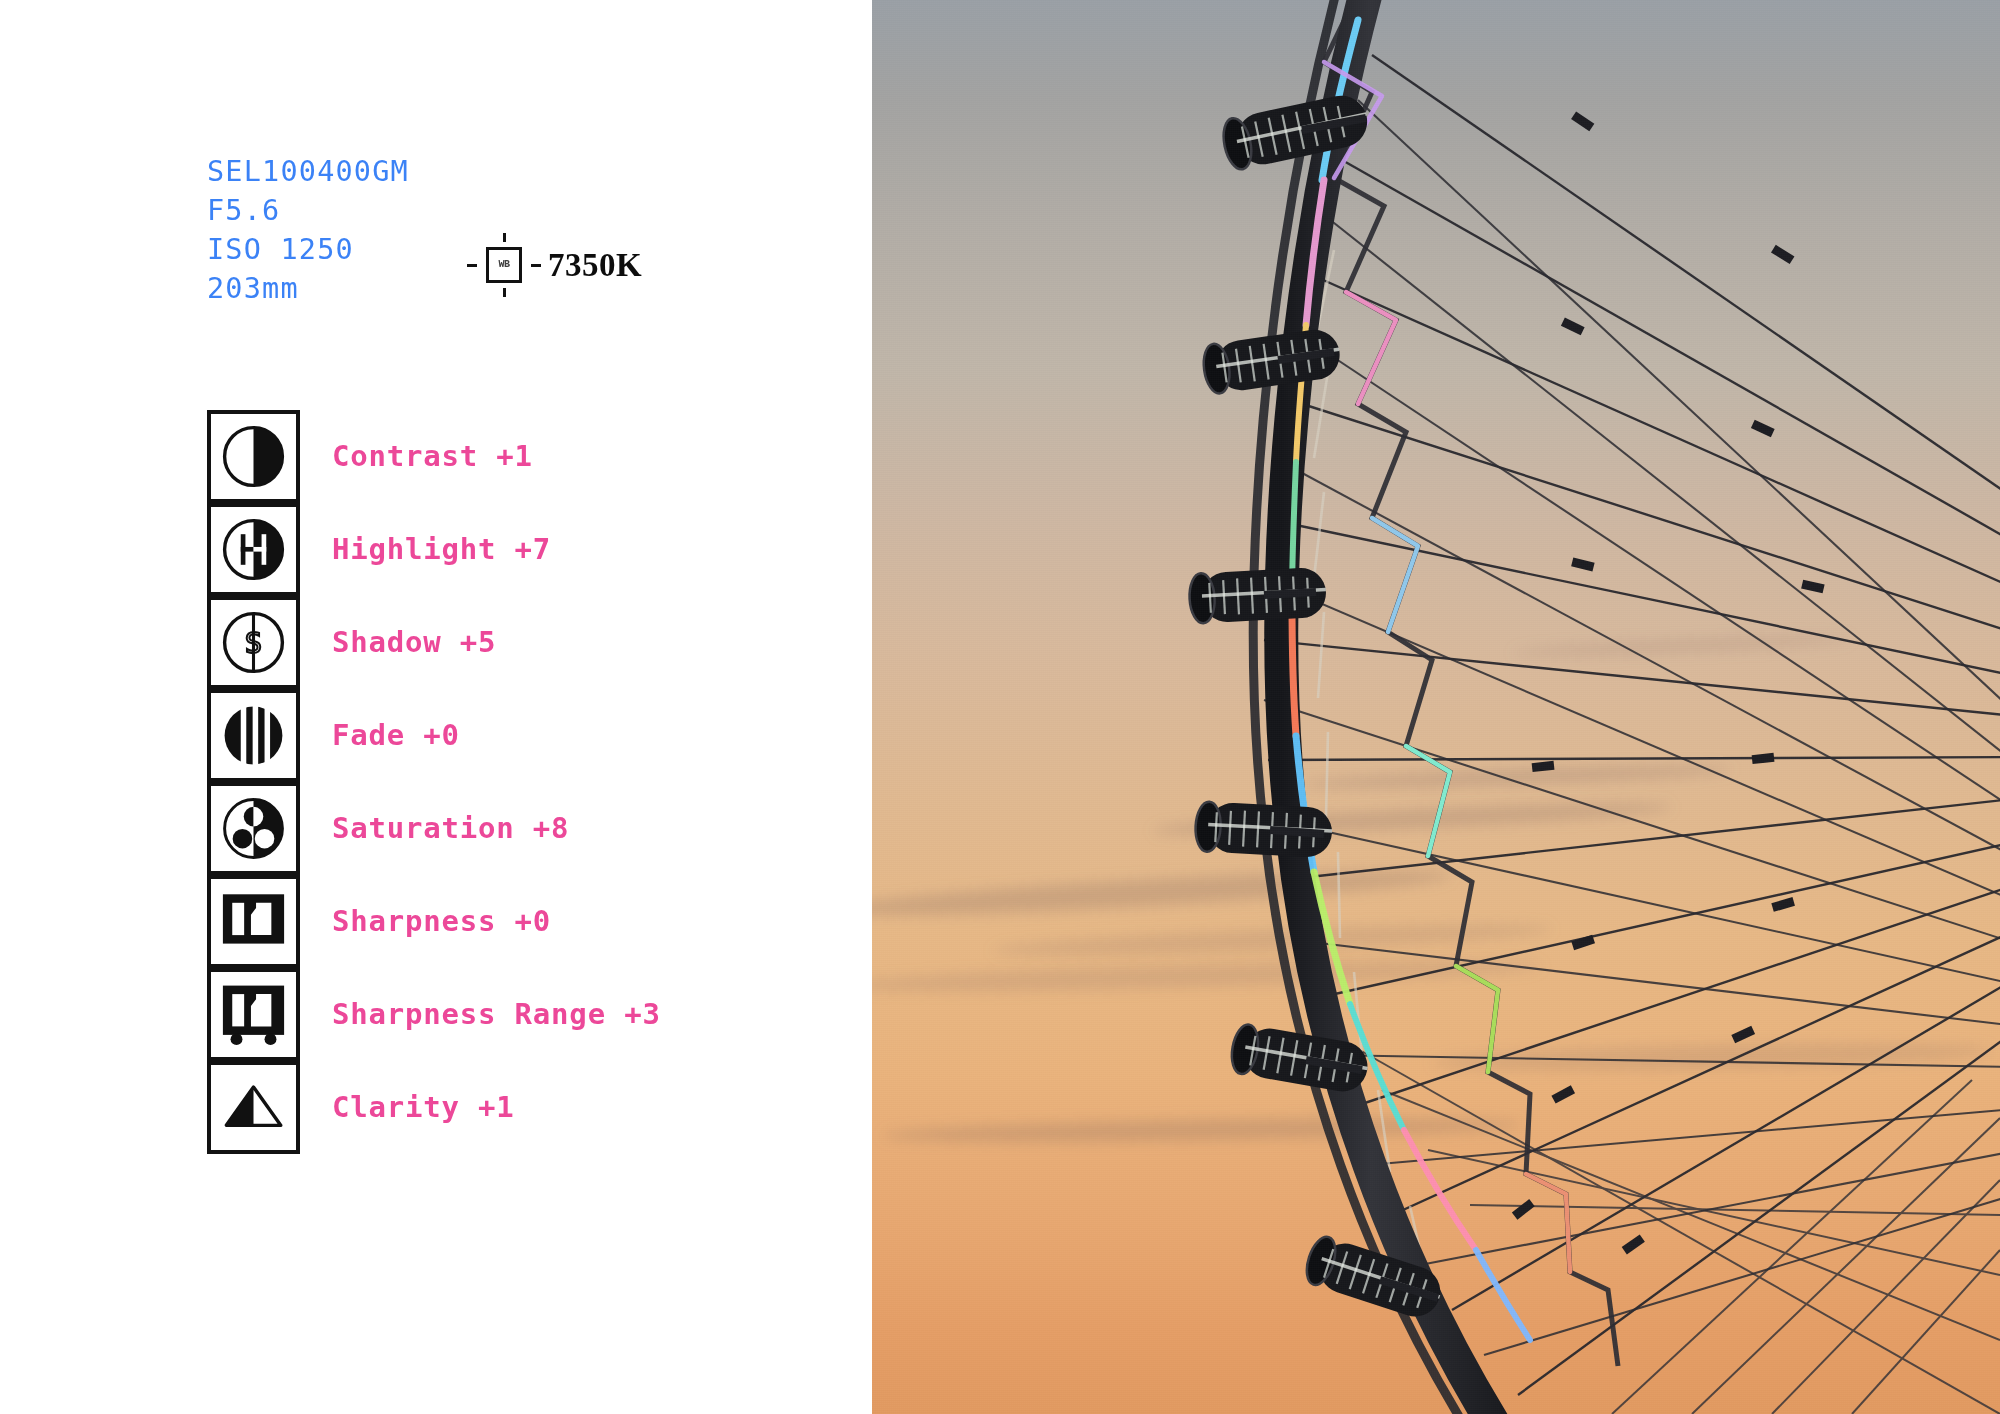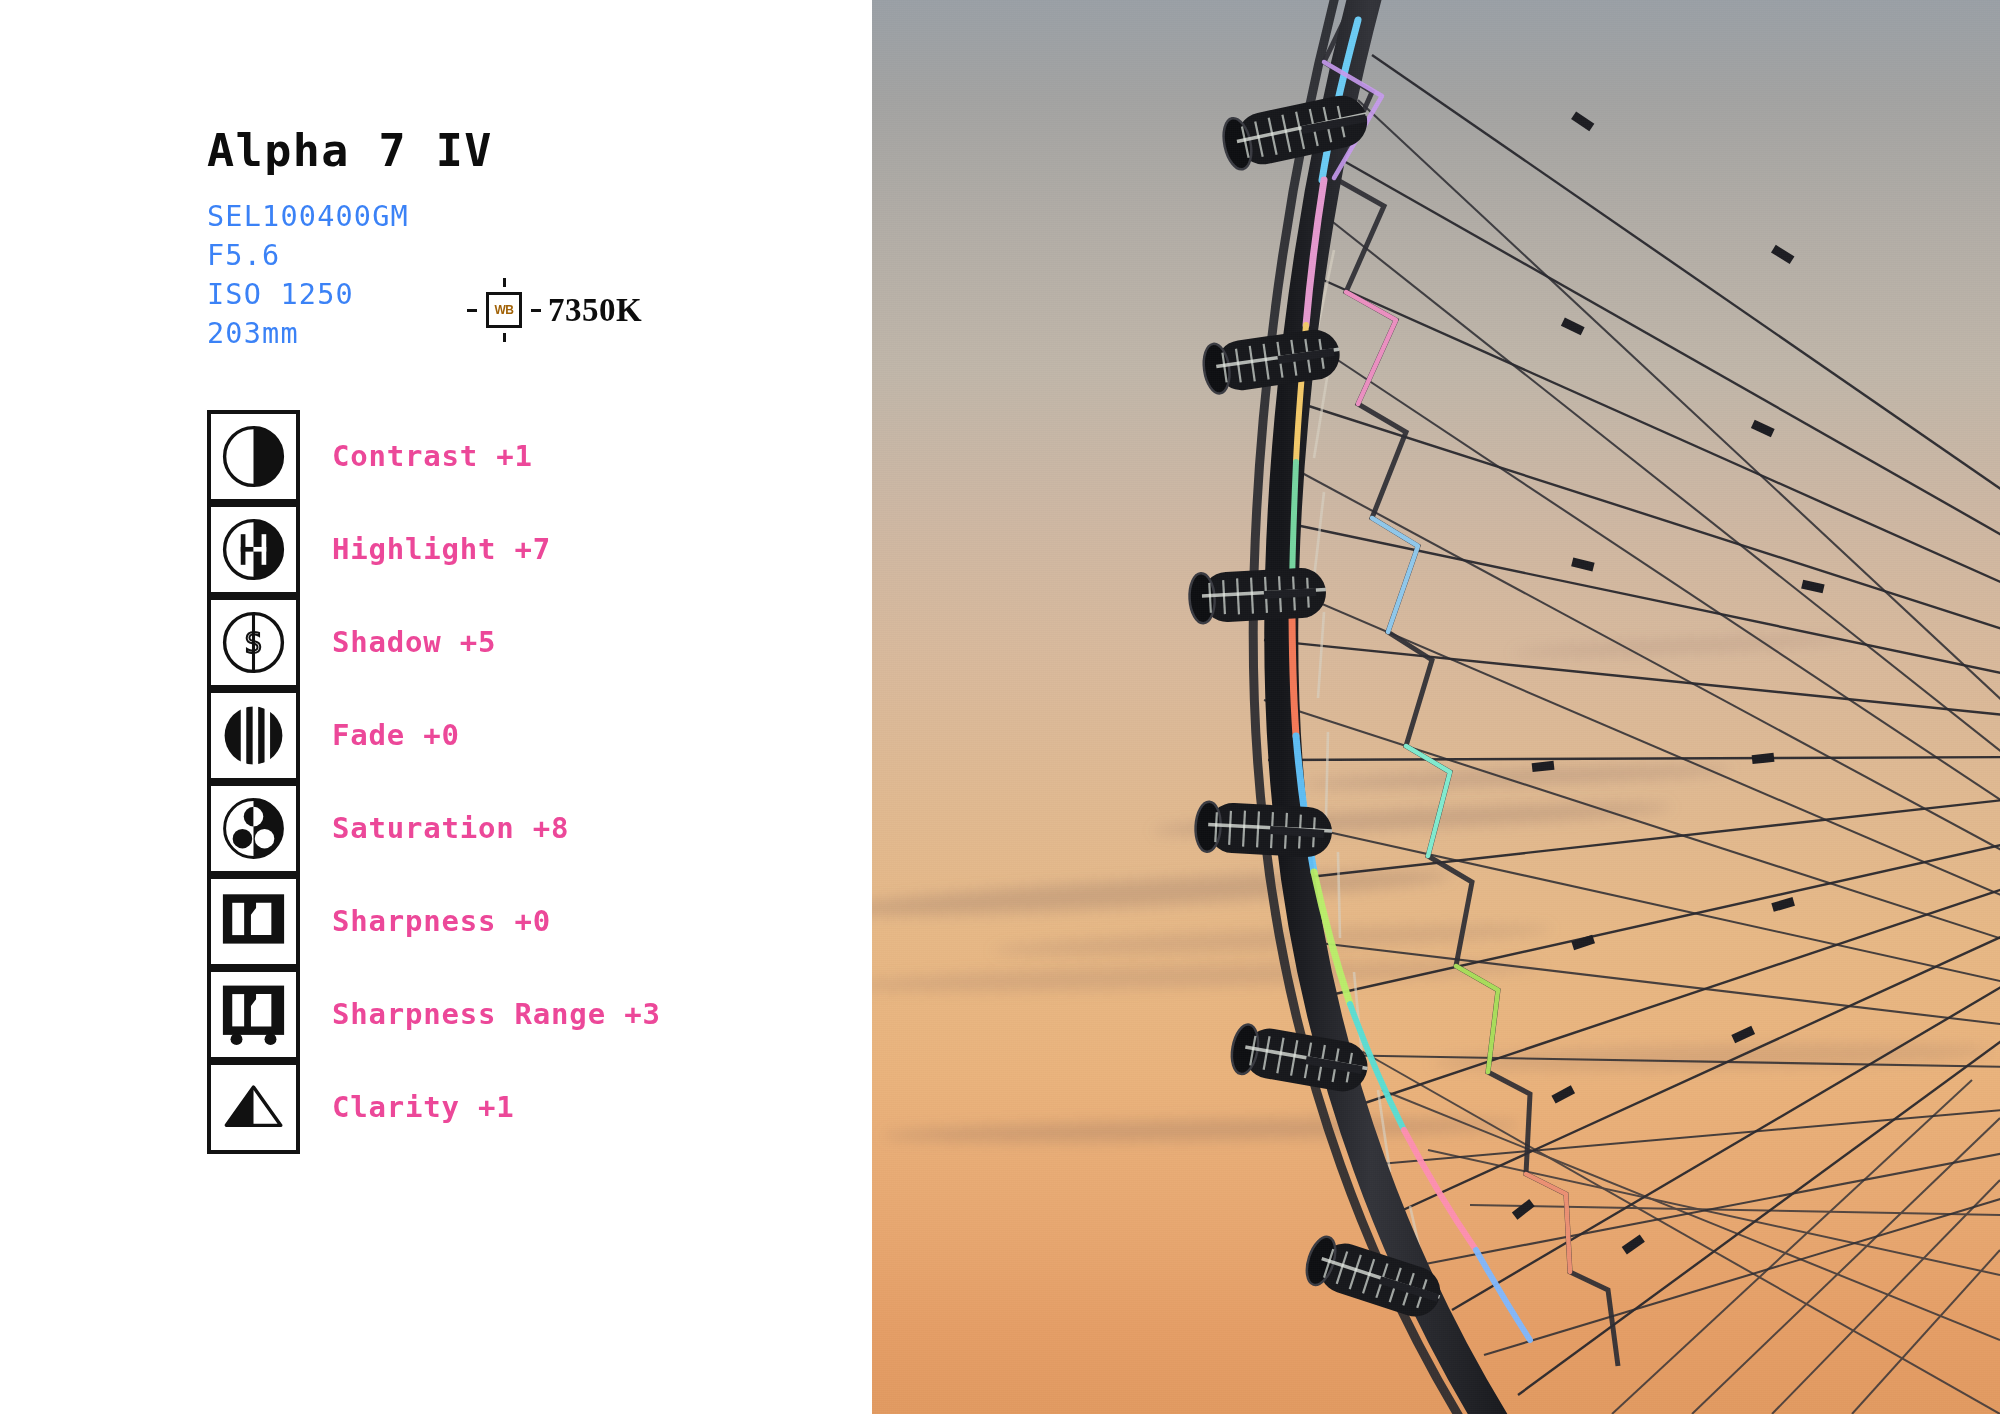--- a/index.html
+++ b/index.html
@@ -49,23 +49,23 @@
   }
   .wb-badge { position:relative; width:52px; height:52px; }
   .wb-box {
     position:absolute; left:8px; top:8px;
     width:36px; height:36px;
     border:3.5px solid #111;
     background:#fff;
     display:flex; align-items:center; justify-content:center;
   }
   .wb-box span {
-    font-family:Liberation Sans, sans-serif;
-    font-weight:bold; font-size:12px; letter-spacing:-0.5px;
-    color:#a16207; line-height:1;
+    font-family:Liberation Mono, monospace;
+    font-weight:bold; font-size:10px; letter-spacing:-0.5px;
+    color:#404040; line-height:1;
   }
   .tick { position:absolute; background:#111; }
   .tick.t-top    { width:3px; height:9px; left:24.5px; top:-6px; }
   .tick.t-bottom { width:3px; height:9px; left:24.5px; bottom:-6px; }
   .tick.t-left   { height:3px; width:10px; top:24.5px; left:-11px; }
   .tick.t-right  { height:3px; width:10px; top:24.5px; right:-11px; }
   .wb-temp {
     margin-left:18px;
     font-family:Liberation Serif, serif;
     font-weight:bold;
@@ -140,21 +140,20 @@
   .wheel-layer svg { position:absolute; inset:0; width:100%; height:100%; }
 </style>
 </head>
 <body>
 
 <div class="page">
 
   <div class="panel">
     <div class="panel-inner">
 
-      <div class="cam-title">Alpha 7 IV</div>
 
       <div class="exif-block">
         <div class="exif-line">SEL100400GM</div>
         <div class="exif-line">F5.6</div>
         <div class="exif-line">ISO 1250</div>
         <div class="exif-line">203mm</div>
 
         <div class="wb-cluster">
           <div class="wb-badge">
             <i class="tick t-top"></i>

